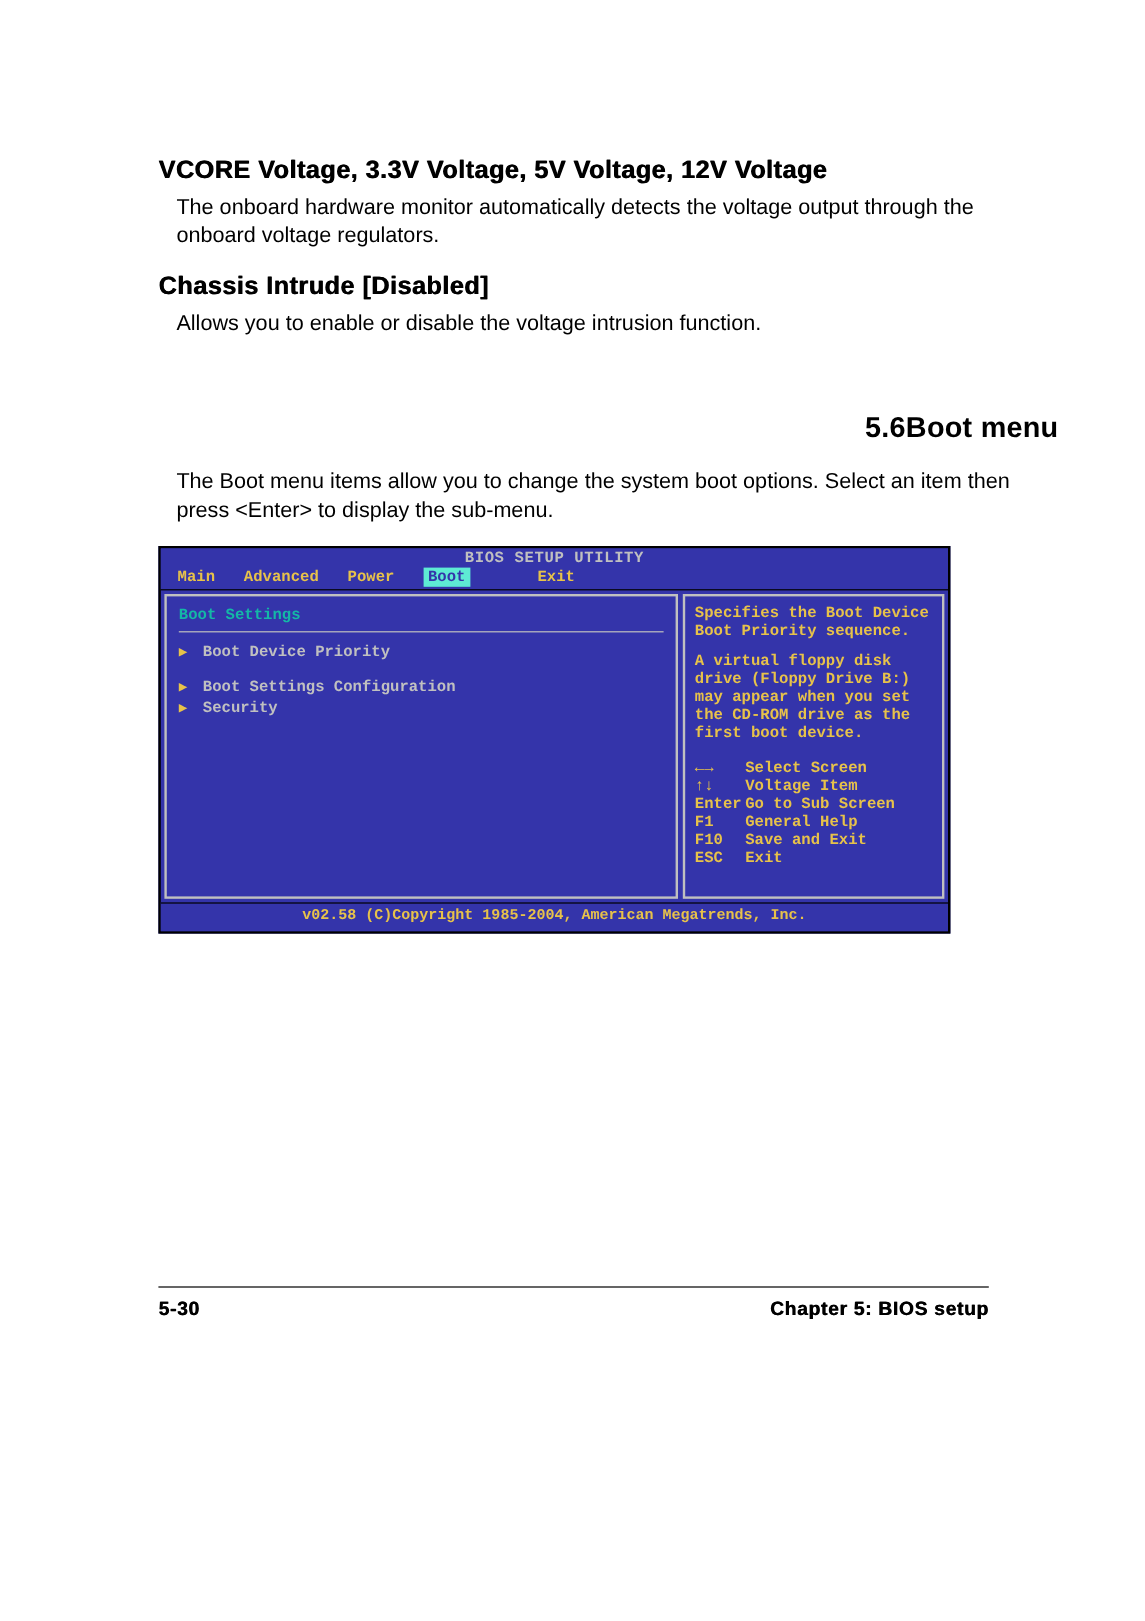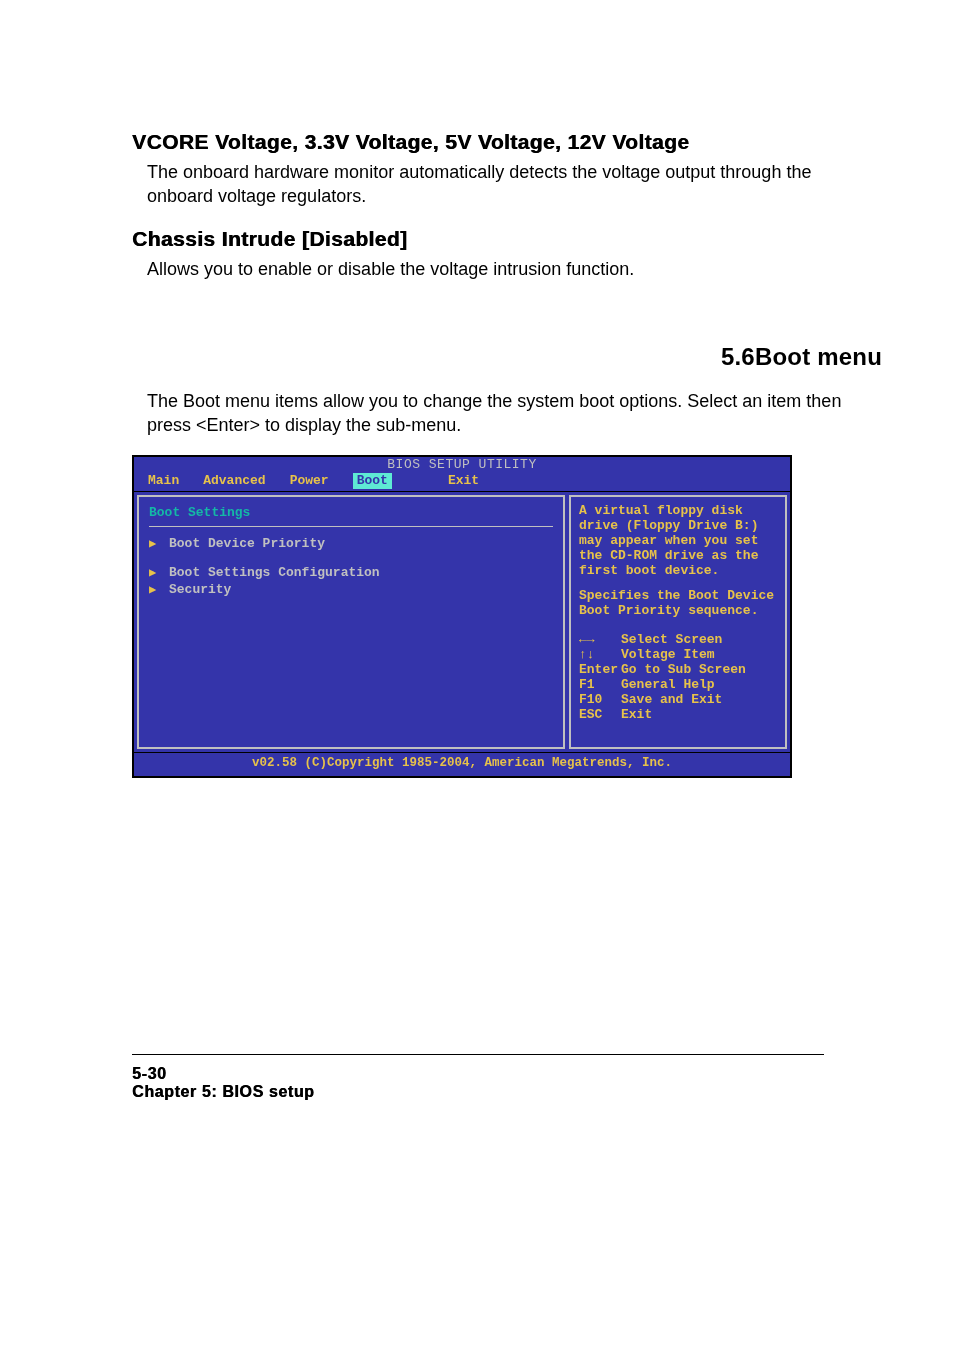--- a/index.html
+++ b/index.html
@@ -47,21 +47,21 @@
     color: #fff;
     background: #3434aa;
   }
   .bios-top {
     background: #3434aa;
     text-align: center;
     line-height: 16px;
   }
   .bios-title {
     color: #c0c0c0;
-    font-weight: 400;
+    font-weight: 700;
     letter-spacing: 0.5px;
   }
   .bios-tabs {
     display: flex;
     padding: 0 14px 2px 14px;
     color: #e7c24a;
     font-weight: 700;
   }
   .tab { margin-right: 24px; }
   .tab.active {
@@ -132,21 +132,20 @@
     right: 130px;
     border-top: 1px solid #000;
     padding-top: 10px;
     display: flex;
     justify-content: space-between;
     font-family: Verdana, Geneva, sans-serif;
     font-size: 16px;
     font-weight: 700;
     letter-spacing: 0.6px;
     text-shadow: 0.5px 0 0 #000;
-    flex-direction: column;
   }
   .arrow-lr, .arrow-ud {
     font-family: inherit;
   }
 </style>
 </head>
 <body>
 
 <div class="page">
   <div class="h3">VCORE Voltage, 3.3V Voltage, 5V Voltage, 12V Voltage</div>
@@ -182,22 +181,22 @@
         <div class="menu-line">
             <span class="tri">▶</span>
             <span>Boot Settings Configuration</span>
           </div>
         <div class="menu-line">
             <span class="tri">▶</span>
             <span>Security</span>
           </div>
       </div>
       <div class="bios-right">
+        <span class="help-block">Specifies the Boot Device Boot Priority sequence.</span>
         <span class="help-block">A virtual floppy disk drive (Floppy Drive B:) may appear when you set the CD-ROM drive as the first boot device.</span>
-        <span class="help-block">Specifies the Boot Device Boot Priority sequence.</span>
         <div class="nav-hints">
           <div class="nav-row">
               <span class="nav-key arrow-lr">←→</span>
               <span>Select Screen</span>
             </div>
           <div class="nav-row">
               <span class="nav-key arrow-ud">↑↓</span>
               <span>Voltage Item</span>
             </div>
           <div class="nav-row">

